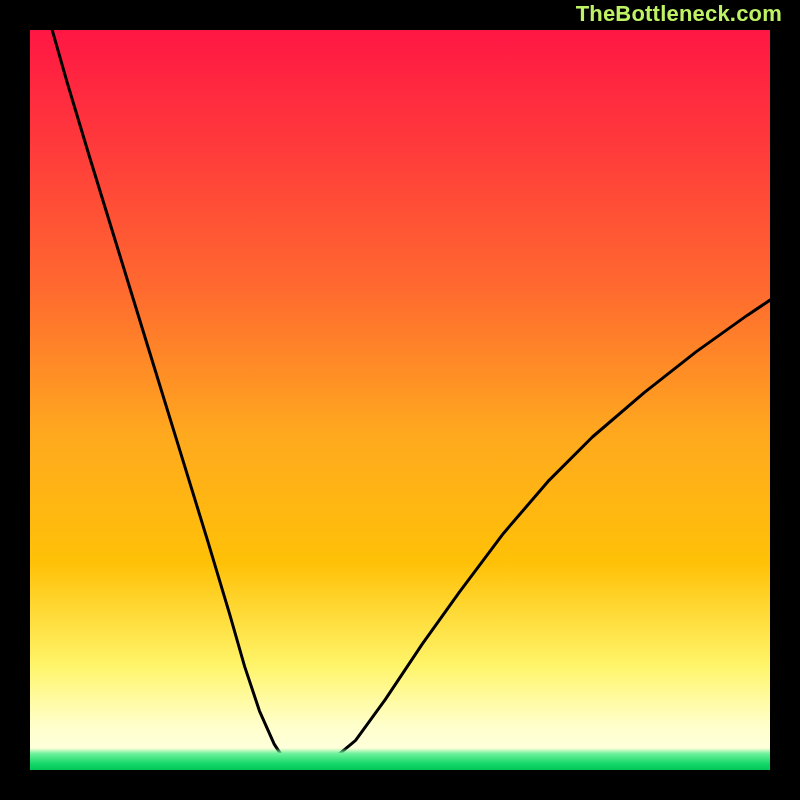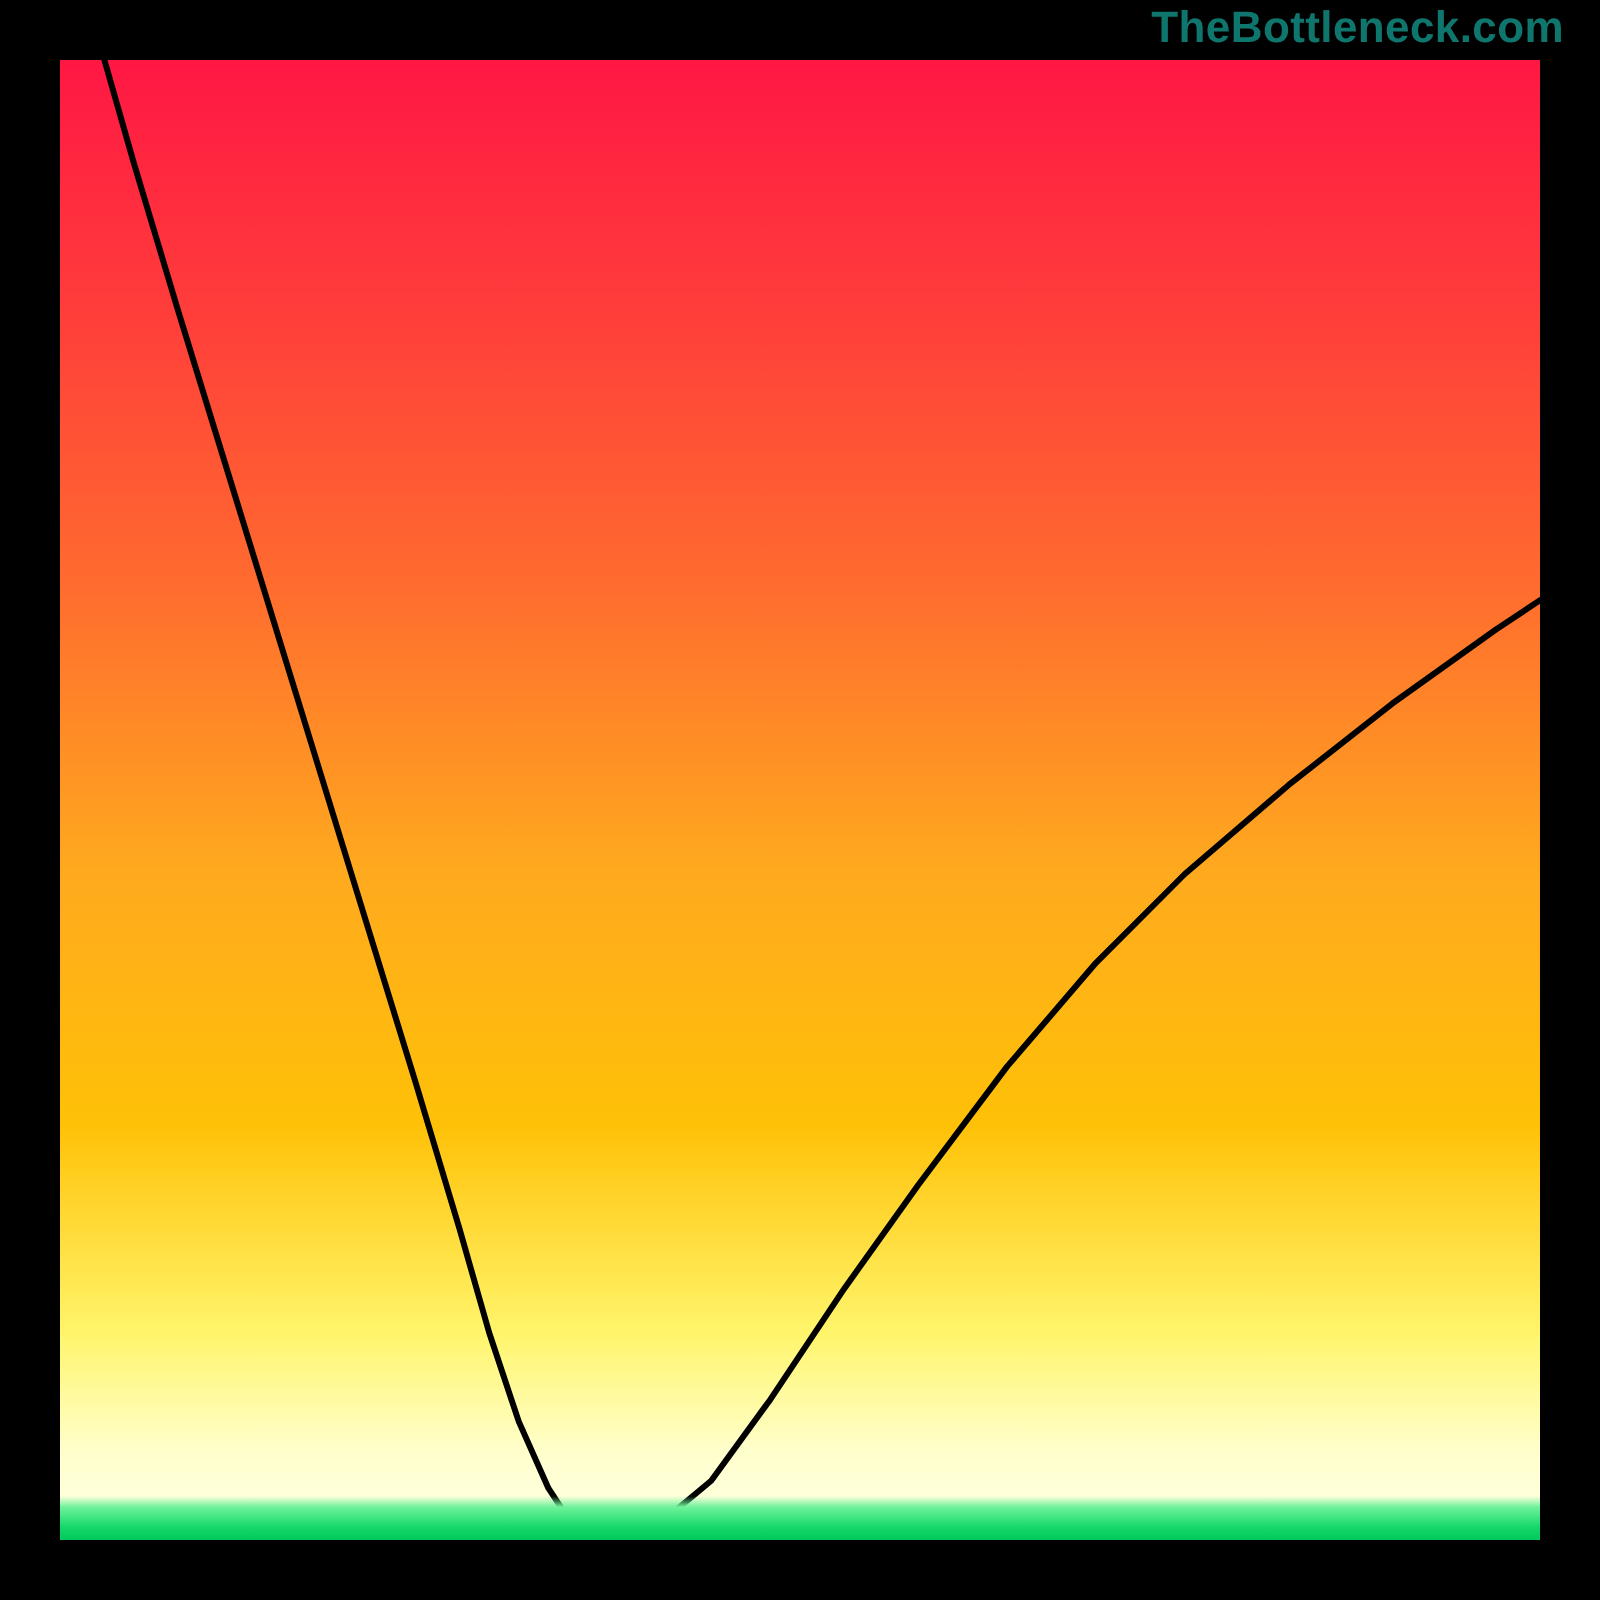--- a/index.html
+++ b/index.html
@@ -14,21 +14,21 @@
   .frame {
     width: 800px;
     height: 800px;
     background: #000;
     position: relative;
   }
   .watermark {
     position: absolute;
     top: 1px;
     right: 18px;
-    color: #0f766e;
+    color: #bef264;
     font-size: 22px;
     font-weight: 600;
     letter-spacing: 0.2px;
     font-family: Arial, Helvetica, sans-serif;
     z-index: 10;
   }
   .plot {
     position: absolute;
     left: 30px;
     top: 30px;

